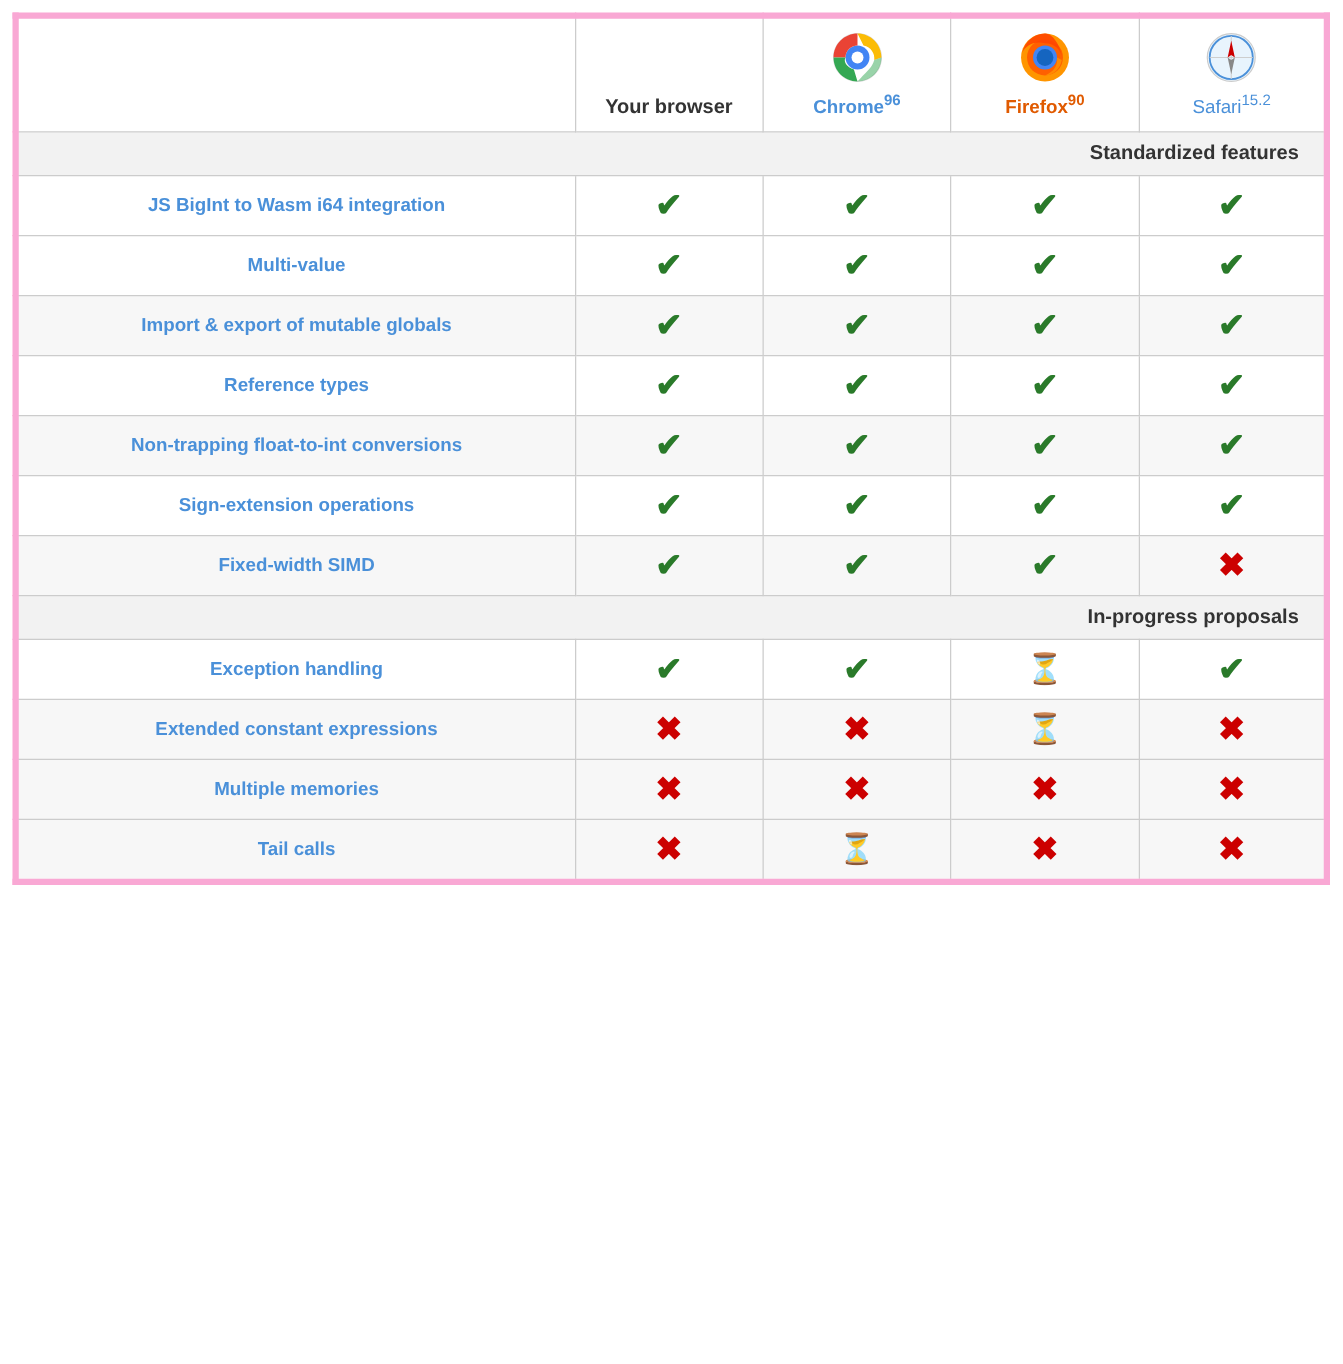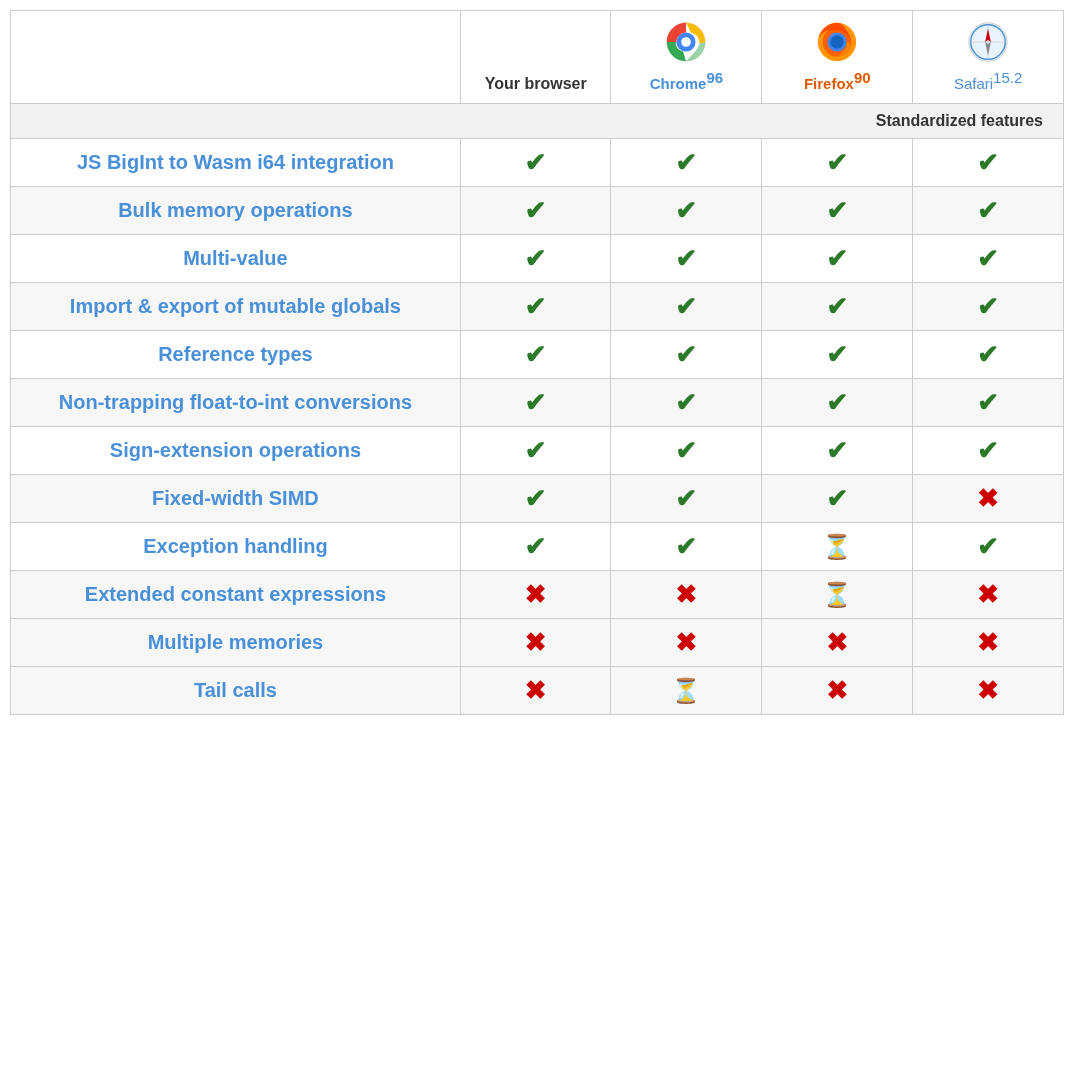--- a/index.html
+++ b/index.html
@@ -6,21 +6,21 @@
     body {
       font-family: Arial, sans-serif;
       background: #fff;
       display: flex;
       justify-content: center;
       padding: 10px;
     }
     table {
       width: 100%;
       border-collapse: collapse;
-      border: 1px solid #f9a8d4;
+      border: 5px solid #f9a8d4;
     }
     th, td {
       border: 1px solid #ccc;
       text-align: center;
       padding: 8px 6px;
       vertical-align: middle;
     }
     .feature-col {
       text-align: center;
       width: 460px;
@@ -36,21 +36,21 @@
       background: #f2f2f2;
       font-weight: bold;
       font-size: 16px;
       color: #333;
       text-align: right;
       padding-right: 20px;
     }
     .feature-name {
       color: #4a90d9;
       font-weight: bold;
-      font-size: 20px;
+      font-size: 15px;
     }
     .browser-header-cell {
       vertical-align: bottom;
       padding-bottom: 10px;
     }
     .browser-name-chrome {
       color: #4a90d9;
       font-weight: bold;
       font-size: 15px;
     }
@@ -63,21 +63,21 @@
       color: #4a90d9;
       font-weight: normal;
       font-size: 15px;
     }
     .your-browser {
       font-weight: bold;
       font-size: 16px;
       color: #333;
     }
     .sup-ver {
-      font-size: 15px;
+      font-size: 12px;
       vertical-align: super;
     }
     .icon-check {
       color: #2a7a2a;
       font-size: 26px;
       font-weight: bold;
     }
     .icon-cross {
       color: #cc0000;
       font-size: 26px;
@@ -152,29 +152,20 @@
       </tr>
       <tr class="odd-row">
       <td class="feature-col">
         <span class="feature-name">JS BigInt to Wasm i64 integration</span>
       </td>
       <td class="browser-col"><span class="icon-check">✔</span></td>
       <td class="browser-col"><span class="icon-check">✔</span></td>
       <td class="browser-col"><span class="icon-check">✔</span></td>
       <td class="browser-col"><span class="icon-check">✔</span></td>
     </tr>
-      <tr class="even-row">
-      <td class="feature-col">
-        <span class="feature-name">Bulk memory operations</span>
-      </td>
-      <td class="browser-col"><span class="icon-check">✔</span></td>
-      <td class="browser-col"><span class="icon-check">✔</span></td>
-      <td class="browser-col"><span class="icon-check">✔</span></td>
-      <td class="browser-col"><span class="icon-check">✔</span></td>
-    </tr>
       <tr class="odd-row">
       <td class="feature-col">
         <span class="feature-name">Multi-value</span>
       </td>
       <td class="browser-col"><span class="icon-check">✔</span></td>
       <td class="browser-col"><span class="icon-check">✔</span></td>
       <td class="browser-col"><span class="icon-check">✔</span></td>
       <td class="browser-col"><span class="icon-check">✔</span></td>
     </tr>
       <tr class="even-row">
@@ -215,20 +206,23 @@
     </tr>
       <tr class="even-row">
       <td class="feature-col">
         <span class="feature-name">Fixed-width SIMD</span>
       </td>
       <td class="browser-col"><span class="icon-check">✔</span></td>
       <td class="browser-col"><span class="icon-check">✔</span></td>
       <td class="browser-col"><span class="icon-check">✔</span></td>
       <td class="browser-col"><span class="icon-cross">✖</span></td>
     </tr>
+      <tr class="section-header">
+        <td colspan="5">In-progress proposals</td>
+      </tr>
       <tr class="odd-row">
       <td class="feature-col">
         <span class="feature-name">Exception handling</span>
       </td>
       <td class="browser-col"><span class="icon-check">✔</span></td>
       <td class="browser-col"><span class="icon-check">✔</span></td>
       <td class="browser-col"><span class="icon-hourglass">⏳</span></td>
       <td class="browser-col"><span class="icon-check">✔</span></td>
     </tr>
       <tr class="even-row">

